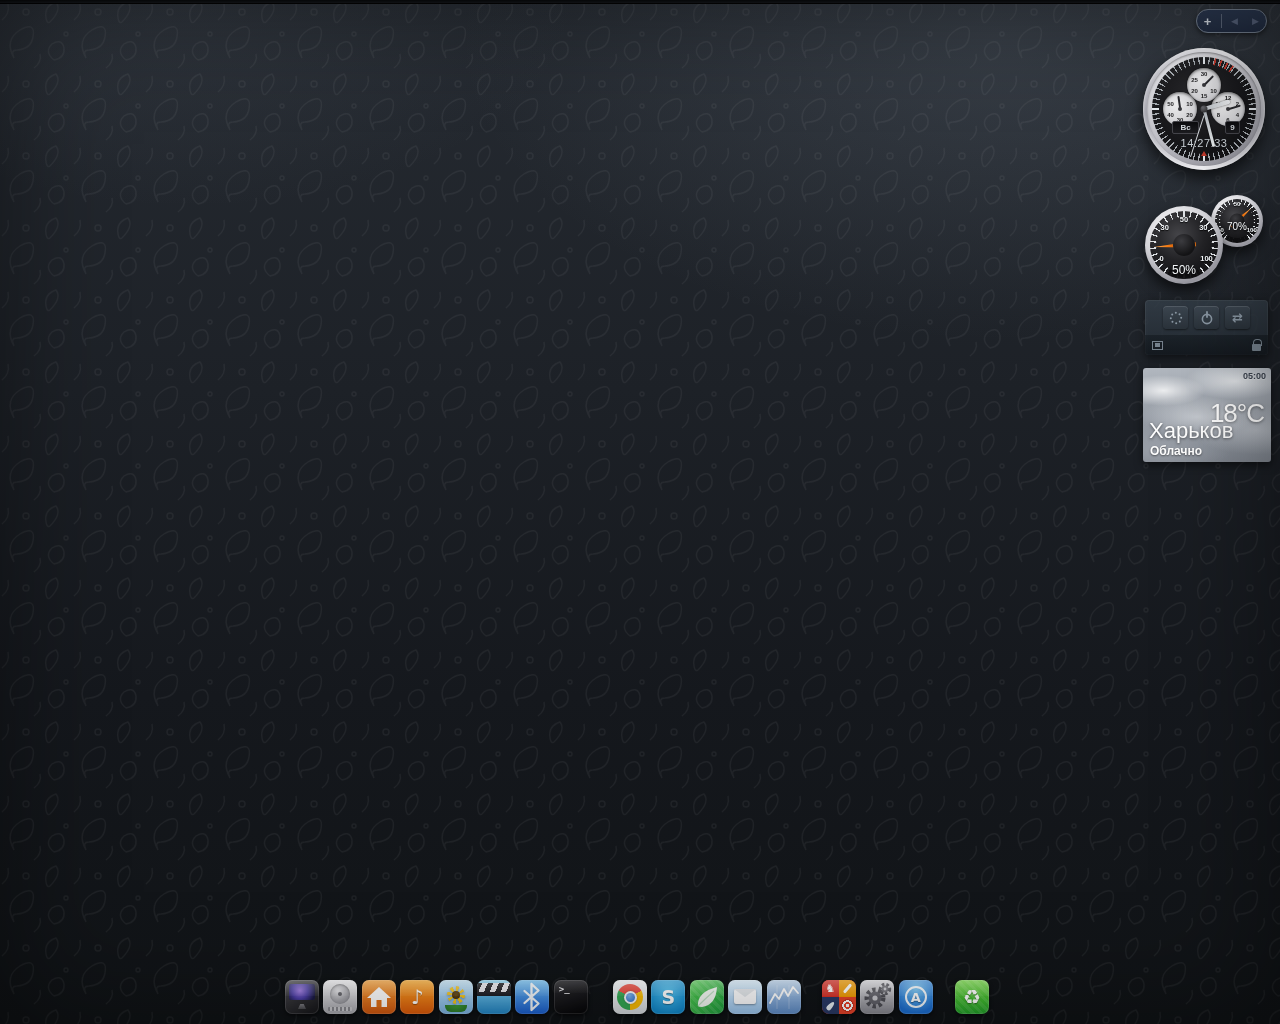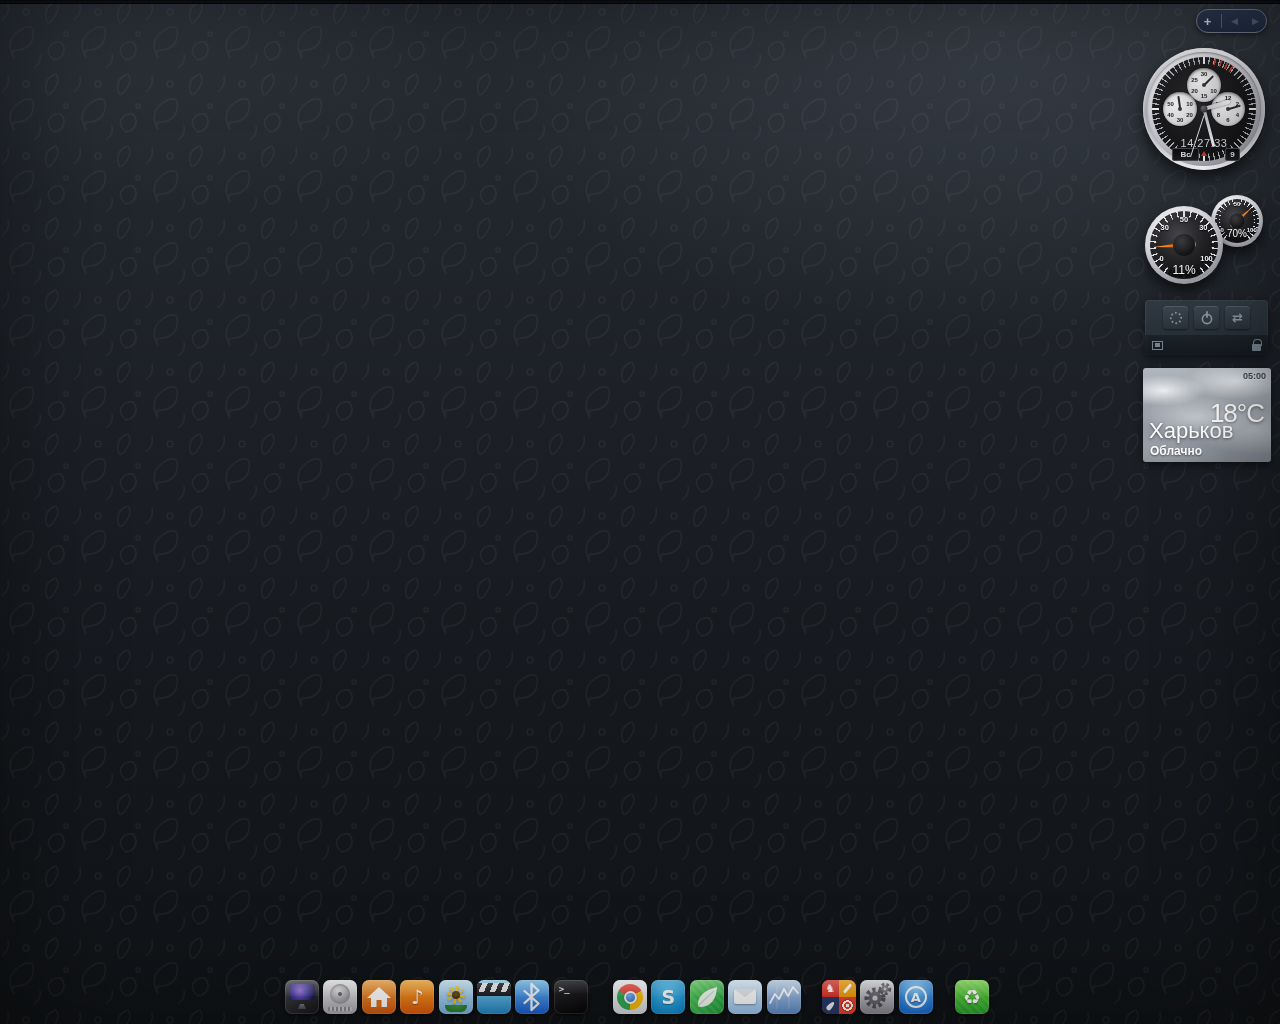--- a/index.html
+++ b/index.html
@@ -52,21 +52,21 @@
   .subdial-right { left:68px; top:44px; }
   .sdn { position:absolute; left:50%; top:50%; font-size:6px; font-weight:bold; color:#1c1c1e;
     transform:translate(-50%,-50%) rotate(var(--a)) translateY(-11px) rotate(calc(-1 * var(--a))); }
   .sd-hand { position:absolute; left:50%; top:50%; width:1.6px; height:13px;
     background:#2a2a2e; transform-origin:50% 100%;
     transform:translate(-50%,-100%) rotate(var(--a)); border-radius:1px; }
   .sd-hub { position:absolute; left:50%; top:50%; width:4px; height:4px; border-radius:50%;
     background:#3a3a3e; transform:translate(-50%,-50%); }
   .cal-window { position:absolute; height:13px; background:linear-gradient(180deg,#0c0c0e,#1c1c20);
     border:1px solid #46464c; border-radius:2px; color:#d8dde2; font-size:8px; font-weight:bold;
-    display:flex; align-items:center; justify-content:center;margin-top:27px; }
+    display:flex; align-items:center; justify-content:center; }
   .cal-day { left:29px; top:73px; width:27px; }
   .cal-date { left:82px; top:73px; width:15px; }
   .digital-time { position:absolute; left:0; right:0; top:89px; text-align:center;
     color:#cdd4da; font-size:11px; letter-spacing:.5px; }
   .red-marker { position:absolute; left:58px; bottom:14px; width:0; height:0;
     border-left:3px solid transparent; border-right:3px solid transparent; border-bottom:5px solid #c0392b; }
   .hand { position:absolute; left:50%; top:50%; transform-origin:50% 100%; border-radius:2px; }
   .hand-hour { width:4px; height:27px; background:linear-gradient(180deg,#f2f4f6,#b9bec4);
     transform:translate(-50%,-100%) rotate(73.8deg); box-shadow:0 0 2px rgba(0,0,0,.7); }
   .hand-min { width:3px; height:39px; background:linear-gradient(180deg,#eef1f3,#aeb4ba);
@@ -105,21 +105,21 @@
     background:linear-gradient(0deg,#d86a10,#7a3406); }
   .gauge-large .gtail { width:4px; height:12px; transform:translate(-50%,0) rotate(-94deg); }
   .gauge-small .gtail { width:3px; height:8px; transform:translate(-50%,0) rotate(48deg); }
   .ghub { position:absolute; left:50%; top:50%; border-radius:50%;
     background:radial-gradient(circle at 38% 32%, #3c3c40, #131315 70%); transform:translate(-50%,-50%); }
   .gauge-large .ghub { width:22px; height:22px; }
   .gauge-small .ghub { width:15px; height:15px; }
   .gvalue { position:absolute; left:0; right:0; text-align:center; color:#f2f5f7;
     text-shadow:0 1px 2px rgba(0,0,0,.8); }
   .gauge-large .gvalue { bottom:7px; font-size:12px; }
-  .gauge-small .gvalue { bottom:8px; font-size:10px; }
+  .gauge-small .gvalue { bottom:15px; font-size:10px; }
 
   
   .session-panel { position:absolute; left:1145px; top:300px; width:123px; height:55px;
     border-radius:4px; background:linear-gradient(180deg, rgba(52,62,72,.85), rgba(36,44,52,.85));
     box-shadow:0 3px 8px rgba(0,0,0,.5), inset 0 0 0 1px rgba(255,255,255,.05); }
   .session-top { position:absolute; left:0; top:0; right:0; height:35px;
     display:flex; align-items:center; justify-content:center; gap:6px; }
   .s-btn { width:25px; height:23px; border-radius:4px;
     background:linear-gradient(180deg,#3c4650,#2a323a);
     box-shadow:inset 0 1px 0 rgba(255,255,255,.12), 0 1px 2px rgba(0,0,0,.5);
@@ -328,21 +328,21 @@
   <div class="gface"></div>
   <div class="gcover"></div>
   <span class="glabel" style="--a:-120deg; --r:-26px">0</span>
   <span class="glabel" style="--a:-48deg; --r:-26px">30</span>
   <span class="glabel" style="--a:0deg; --r:-26px">50</span>
   <span class="glabel" style="--a:48deg; --r:-26px">30</span>
   <span class="glabel" style="--a:120deg; --r:-26px">100</span>
   <div class="gneedle"></div>
   <div class="gtail"></div>
   <div class="ghub"></div>
-  <div class="gvalue">11%</div>
+  <div class="gvalue">50%</div>
 </div>
 
 <div class="session-panel">
   <div class="session-top">
     <div class="s-btn">
       <span class="spinner-dots">
         <i style="--a:0deg"></i>
           <i style="--a:45deg"></i>
           <i style="--a:90deg"></i>
           <i style="--a:135deg"></i>

